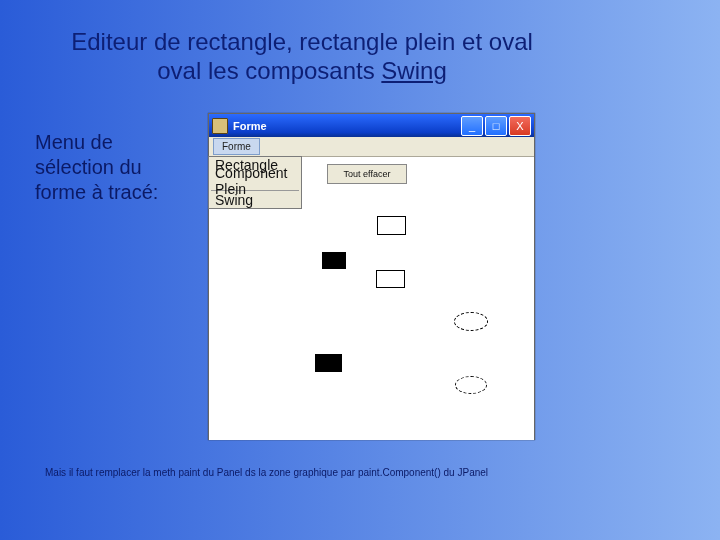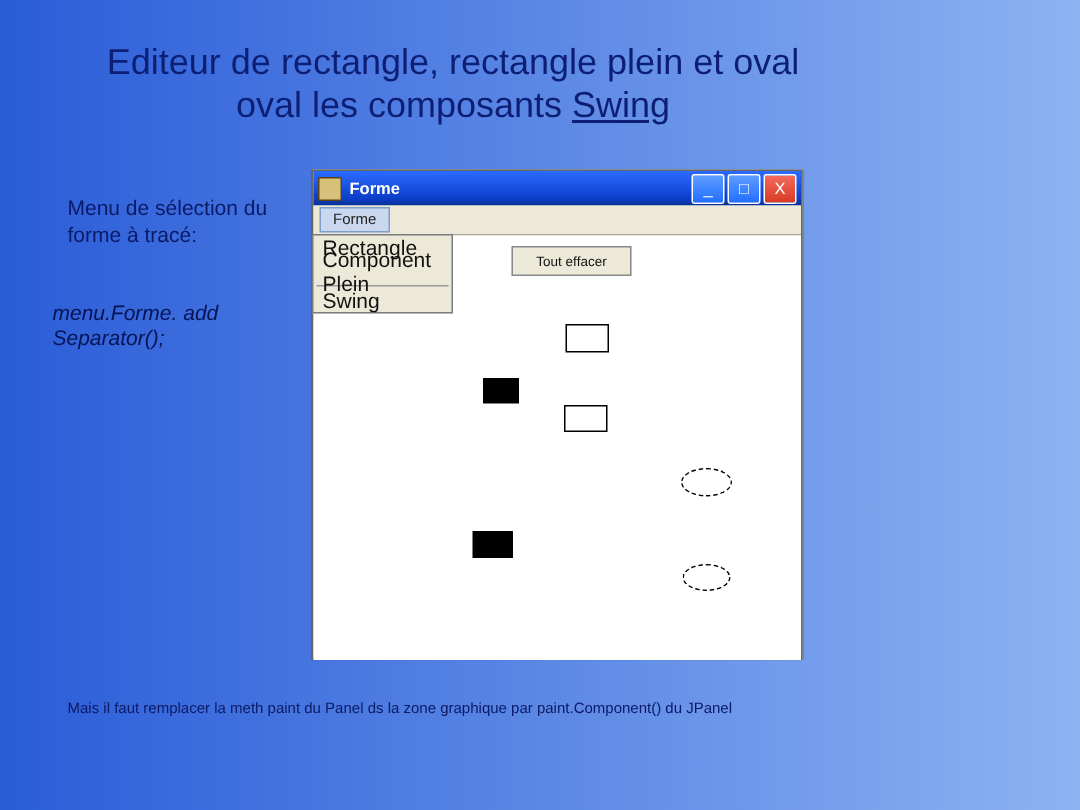--- a/index.html
+++ b/index.html
@@ -1,55 +1,51 @@
 <!DOCTYPE html>
 <html><head>
 <meta charset="utf-8">
 <style>
 html,body{margin:0;padding:0;width:720px;height:540px;overflow:hidden;font-family:Verdana,Arial,sans-serif}
 .bg{width:720px;height:540px;background:linear-gradient(to right,#2a5cd8,#8cb3f2);position:relative}
 .title{position:absolute;top:28px;left:0;width:604px;text-align:center;font-size:24px;color:#0d1f75;line-height:1.2}
 .title .u{text-decoration:underline}
-.caption1{position:absolute;top:130px;left:45px;width:160px;font-size:14px;color:#0b1a66;line-height:1.25}
+.caption1{position:absolute;top:130px;left:35px;width:160px;font-size:20px;color:#0b1a66;line-height:1.25}
 .caption2{position:absolute;top:200px;left:35px;width:170px;font-size:14px;font-style:italic;color:#061454;line-height:1.2}
 .footer{position:absolute;top:466px;left:45px;width:640px;font-size:10px;color:#0b1a66;line-height:1.3}
 .win{position:absolute;top:113px;left:208px;width:325px;height:325px;background:#ece9d8;border:1px solid #666;box-shadow:0 0 1px #333}
 .titlebar{height:23px;background:linear-gradient(to bottom,#2b6bff 0%,#0b3ec9 80%,#083094 100%);display:flex;align-items:center;padding:0 3px}
 .titlebar .icon{width:14px;height:14px;background:#d7c07a;border:1px solid #5b4412;margin-right:5px;border-radius:1px}
 .titlebar .ttl{color:#fff;font-size:11px;font-weight:bold;font-family:Tahoma,sans-serif;flex:1;overflow:hidden;white-space:nowrap}
 .tbtn{width:20px;height:18px;margin-left:2px;border:1px solid #fff;border-radius:2px;display:flex;align-items:center;justify-content:center;font-size:11px;font-family:Tahoma,sans-serif;color:#fff;cursor:pointer}
 .tbtn.min,.tbtn.max{background:linear-gradient(#5f9dff,#216fff)}
 .tbtn.close{background:linear-gradient(#f26b5c,#d83a23)}
 .menubar{height:19px;background:#ece9d8;display:flex;align-items:center;padding-left:4px;border-bottom:1px solid #aca899}
 .menubar .mitem{font-size:10px;font-family:Tahoma,sans-serif;background:#c9d8ef;border:1px solid #7e9dca;padding:0 8px;height:15px;display:flex;align-items:center;color:#222}
 .canvas{position:relative;background:#fff;height:calc(100% - 23px - 19px);margin:0}
-.clearbtn{position:absolute;top:7px;left:132px;width:78px;height:18px;background:#ece9d8;border:1px solid #888;font-size:9px;font-family:Tahoma,sans-serif;display:flex;align-items:center;justify-content:center;color:#111;cursor:pointer}
+.clearbtn{position:absolute;top:7px;left:118px;width:78px;height:18px;background:#ece9d8;border:1px solid #888;font-size:9px;font-family:Tahoma,sans-serif;display:flex;align-items:center;justify-content:center;color:#111;cursor:pointer}
 .dropdown{position:absolute;top:-1px;left:-1px;width:92px;background:#ece9d8;border:1px solid #7b7b7b}
 .dropdown .di{height:16px;font-size:14px;font-family:Tahoma,sans-serif;padding:0 6px;display:flex;align-items:center;color:#111;cursor:pointer}
 .dropdown .sep{height:0;border-top:1px solid #999;margin:1px 2px}
 .shape{position:absolute}
 .r-out{border:1px solid #000}
 .r-fill{background:#000}
 .oval{border-radius:50%}
 .dash{border:1px dashed #000}
 </style>
 </head>
 <body>
 
 <div class="bg">
   <div class="title">
     <span>Editeur de rectangle, rectangle plein et oval</span><br>
     <span>oval les composants </span><span class="u">Swing</span>
   </div>
 
   <div class="caption1">Menu de sélection du forme à tracé:</div>
-  <div class="caption2">
-    <span> menu.Forme. add</span><br>
-    <span>Separator();</span>
-  </div>
 
   <div class="win">
     <div class="titlebar">
       <div class="icon"></div>
       <div class="ttl">Forme</div>
       <div class="tbtn min">_</div>
       <div class="tbtn max">□</div>
       <div class="tbtn close">X</div>
     </div>
     <div class="menubar">

